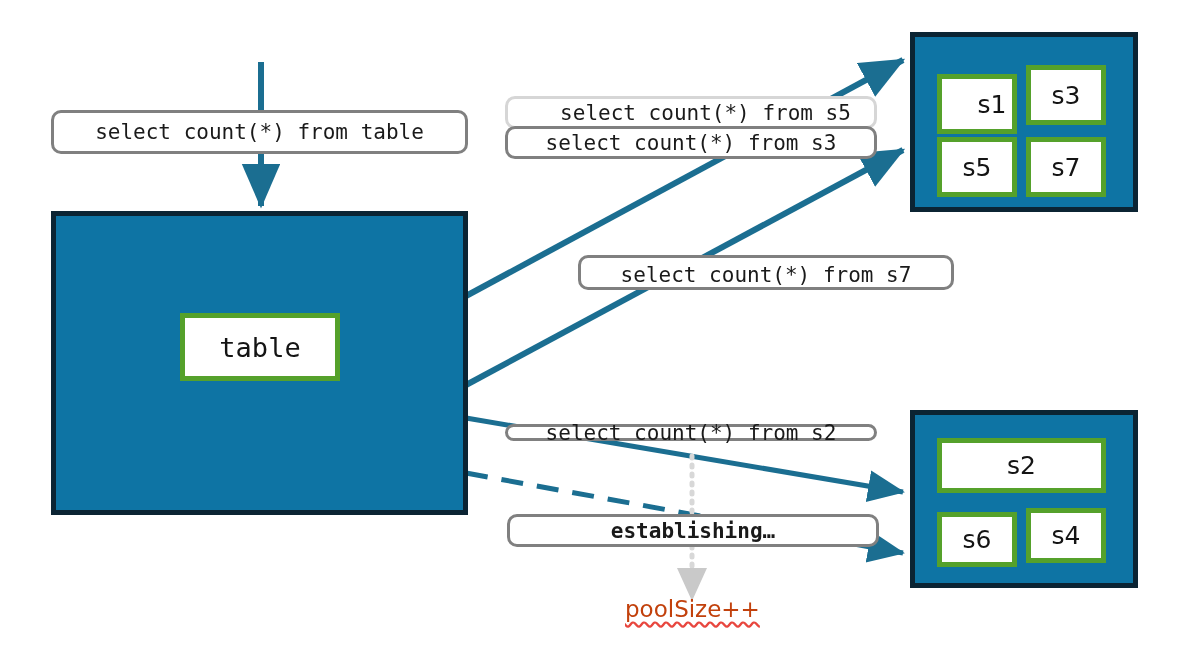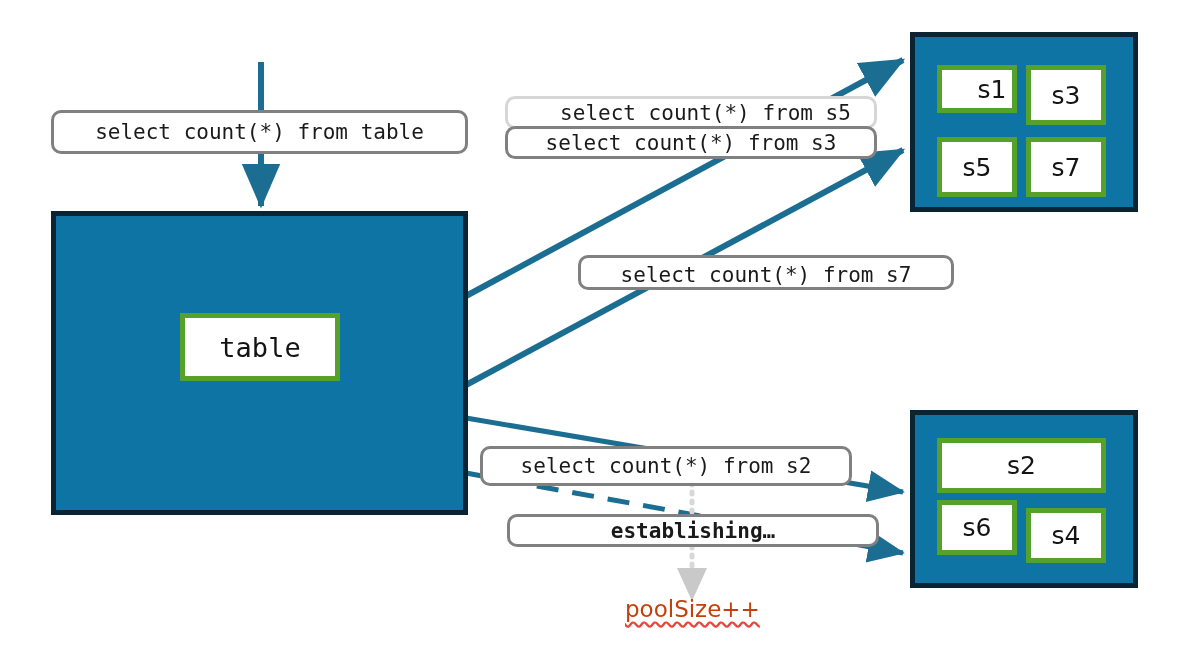--- a/index.html
+++ b/index.html
@@ -113,39 +113,39 @@
   </svg>
 
   <div class="teal-box" style="left:51px; top:211px; width:417px; height:304px;">
   </div>
   <div class="chip mono" style="left:180px; top:313px; width:160px; height:68px;">
     <span>table</span>
   </div>
 
   <div class="teal-box" style="left:910px; top:32px; width:228px; height:180px;">
   </div>
-  <div class="chip" style="left:937px; top:65px; width:80px; height:48px;padding-left:30px;">
+  <div class="chip" style="left:937px; top:74px; width:80px; height:60px;padding-left:30px;">
     <span>s1</span>
   </div>
   <div class="chip" style="left:1026px; top:65px; width:80px; height:60px;">
     <span>s3</span>
   </div>
   <div class="chip" style="left:937px; top:137px; width:80px; height:60px;">
     <span>s5</span>
   </div>
   <div class="chip" style="left:1026px; top:137px; width:80px; height:60px;">
     <span>s7</span>
   </div>
 
   <div class="teal-box" style="left:910px; top:410px; width:228px; height:178px;">
   </div>
   <div class="chip" style="left:937px; top:438px; width:169px; height:55px;justify-content:center;">
     <span>s2</span>
   </div>
-  <div class="chip" style="left:937px; top:500px; width:80px; height:55px;">
+  <div class="chip" style="left:937px; top:512px; width:80px; height:55px;">
     <span>s6</span>
   </div>
   <div class="chip" style="left:1026px; top:508px; width:80px; height:55px;">
     <span>s4</span>
   </div>
 
   <div class="pill" style="left:51px; top:110px; width:417px; height:44px;">
     <span>select count(*) from table</span>
   </div>
 
@@ -154,21 +154,21 @@
   </div>
 
   <div class="pill" style="left:505px; top:126px; width:372px; height:33px;">
     <span>select count(*) from s3</span>
   </div>
 
   <div class="pill" style="left:578px; top:255px; width:376px; height:35px;align-items:flex-end;">
     <span>select count(*) from s7</span>
   </div>
 
-  <div class="pill" style="left:480px; top:424px; width:372px; height:40px;margin-top:22px;">
+  <div class="pill" style="left:505px; top:424px; width:372px; height:17px;">
     <span>select count(*) from s2</span>
   </div>
 
   <div class="pill" style="left:507px; top:514px; width:372px; height:33px;font-weight:bold;">
     <span>establishing…</span>
   </div>
 
   <div class="ghost-text" style="left:625px; top:596px;">
     <span>poolSize++</span>
   </div>

